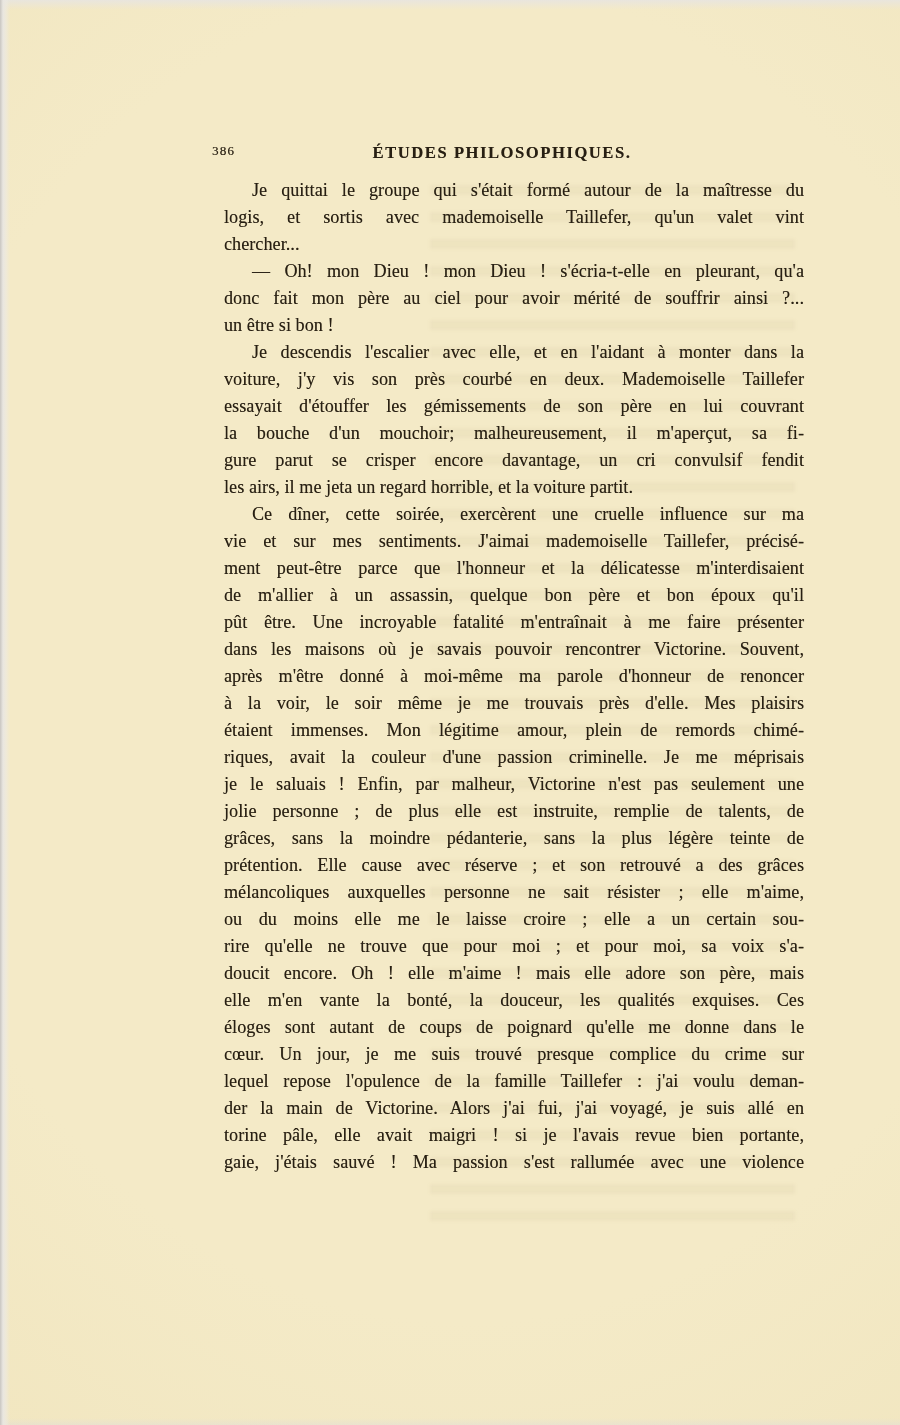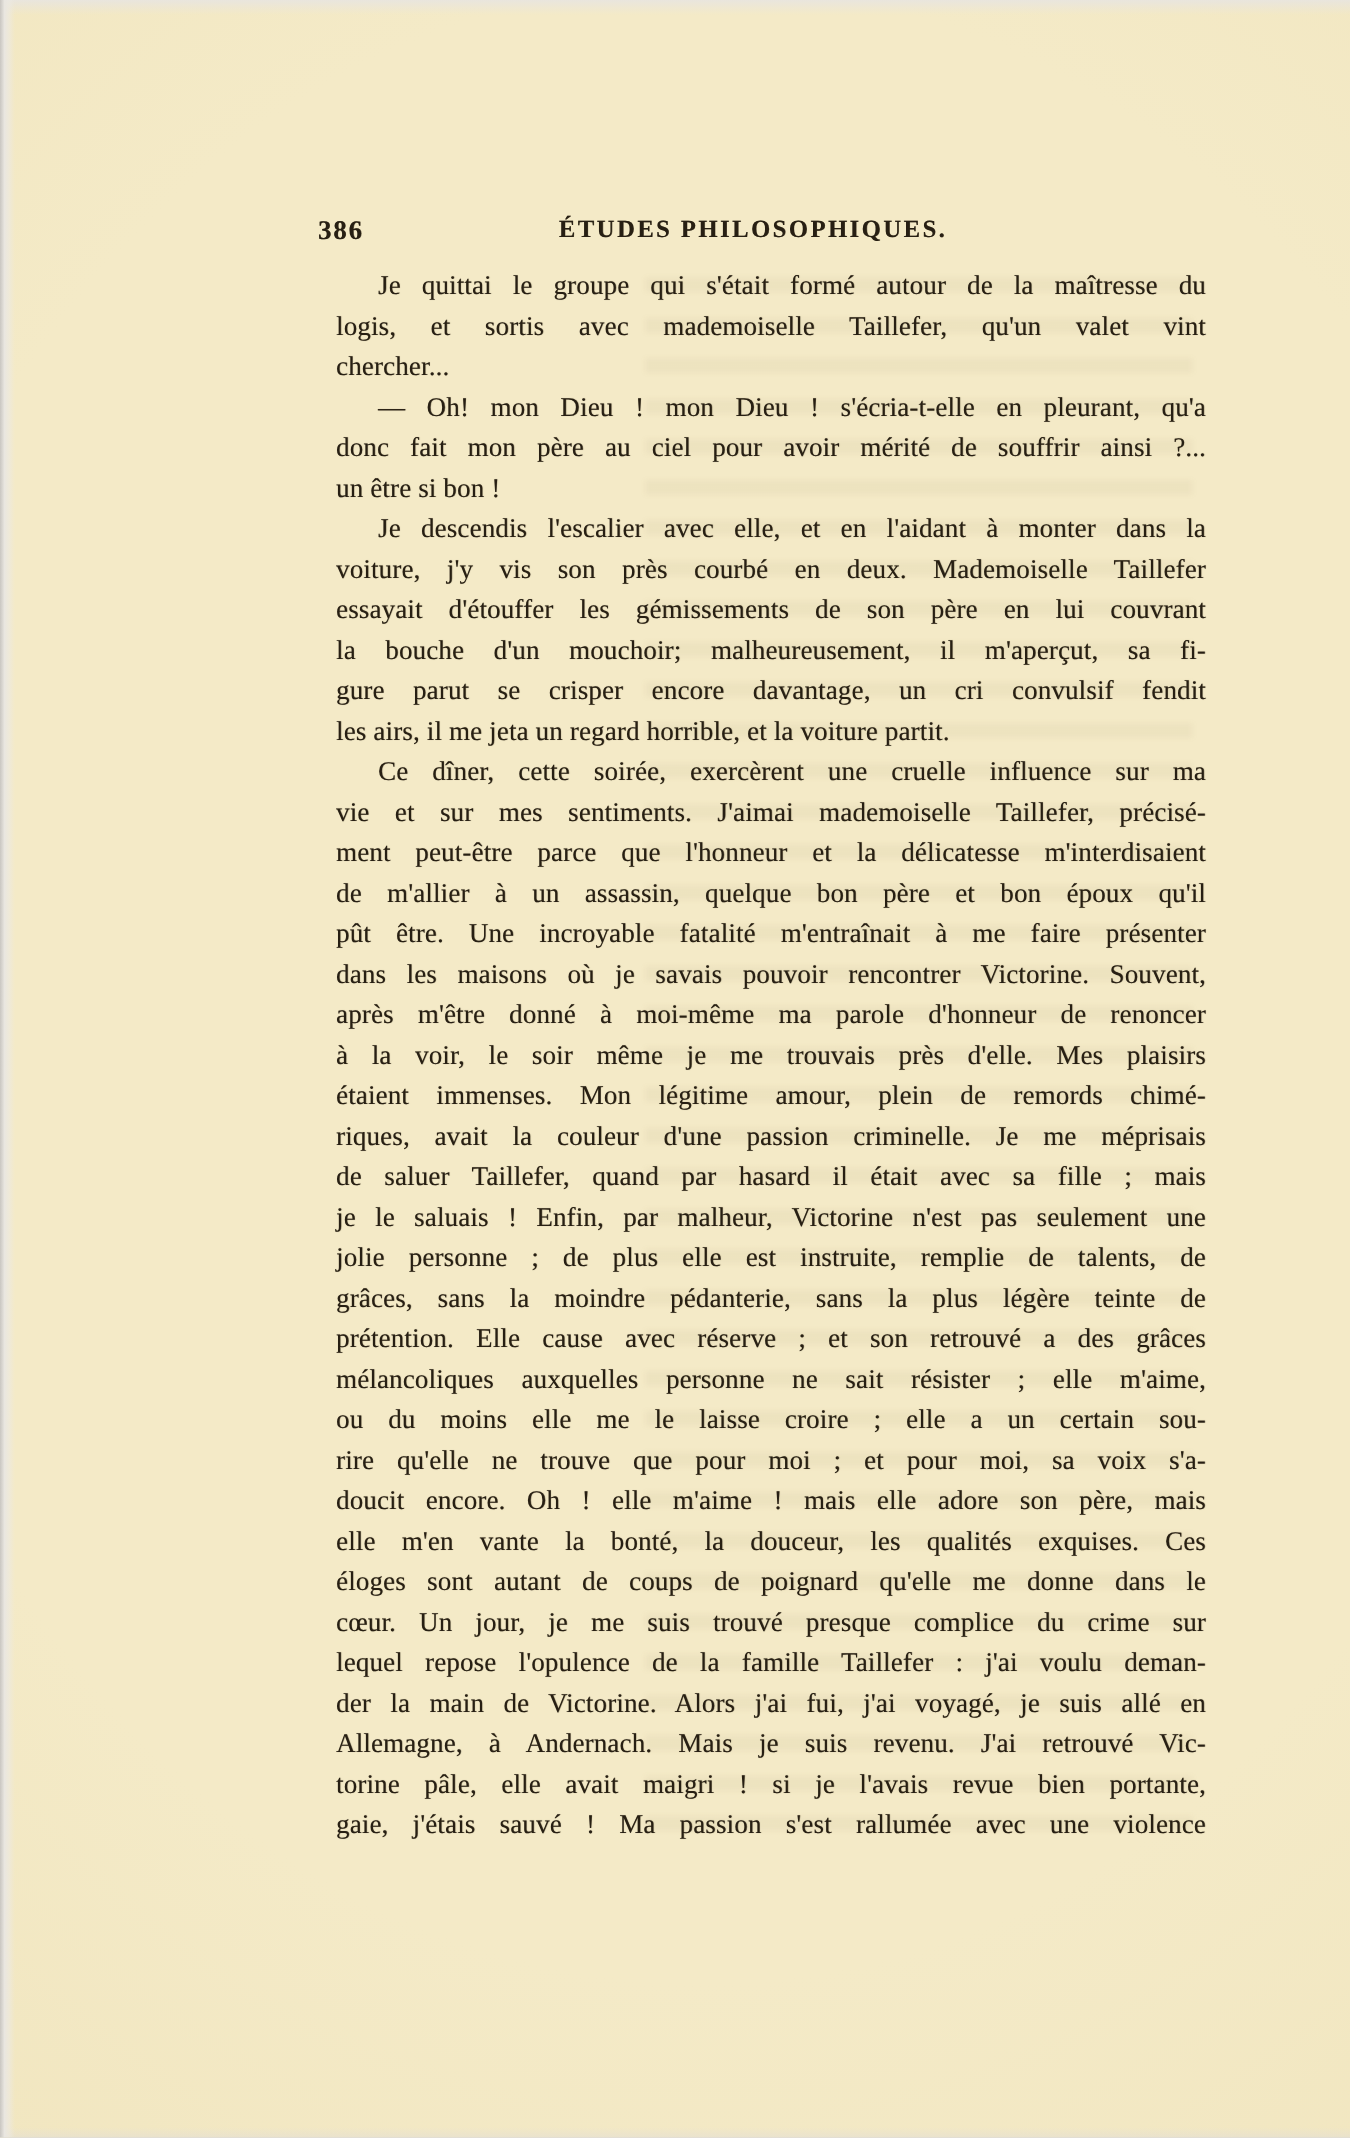--- a/index.html
+++ b/index.html
@@ -46,22 +46,22 @@
     left: 212px;
     top: 143px;
     width: 580px;
     height: 24px;
   }
 
   .page-num {
     position: absolute;
     left: 0;
     top: 0;
-    font-size: 18px;
-    font-weight: 700;
+    font-size: 13px;
+    font-weight: 400;
     letter-spacing: 1.2px;
     text-shadow: 0.2px 0.2px 0.4px rgba(38, 28, 8, 0.55);
   }
 
   .head-title {
     width: 100%;
     text-align: center;
     font-size: 16.5px;
     font-weight: 700;
     letter-spacing: 1.6px;
@@ -122,32 +122,30 @@
     <div class="line indent">Ce dîner, cette soirée, exercèrent une cruelle influence sur ma</div>
     <div class="line">vie et sur mes sentiments. J'aimai mademoiselle Taillefer, précisé-</div>
     <div class="line">ment peut-être parce que l'honneur et la délicatesse m'interdisaient</div>
     <div class="line">de m'allier à un assassin, quelque bon père et bon époux qu'il</div>
     <div class="line">pût être. Une incroyable fatalité m'entraînait à me faire présenter</div>
     <div class="line">dans les maisons où je savais pouvoir rencontrer Victorine. Souvent,</div>
     <div class="line">après m'être donné à moi-même ma parole d'honneur de renoncer</div>
     <div class="line">à la voir, le soir même je me trouvais près d'elle. Mes plaisirs</div>
     <div class="line">étaient immenses. Mon légitime amour, plein de remords chimé-</div>
     <div class="line">riques, avait la couleur d'une passion criminelle. Je me méprisais</div>
-    <div class="line">de saluer Taillefer, quand par hasard il était avec sa fille ; mais</div>
     <div class="line">je le saluais ! Enfin, par malheur, Victorine n'est pas seulement une</div>
     <div class="line">jolie personne ; de plus elle est instruite, remplie de talents, de</div>
     <div class="line">grâces, sans la moindre pédanterie, sans la plus légère teinte de</div>
     <div class="line">prétention. Elle cause avec réserve ; et son retrouvé a des grâces</div>
     <div class="line">mélancoliques auxquelles personne ne sait résister ; elle m'aime,</div>
     <div class="line">ou du moins elle me le laisse croire ; elle a un certain sou-</div>
     <div class="line">rire qu'elle ne trouve que pour moi ; et pour moi, sa voix s'a-</div>
     <div class="line">doucit encore. Oh ! elle m'aime ! mais elle adore son père, mais</div>
     <div class="line">elle m'en vante la bonté, la douceur, les qualités exquises. Ces</div>
     <div class="line">éloges sont autant de coups de poignard qu'elle me donne dans le</div>
     <div class="line">cœur. Un jour, je me suis trouvé presque complice du crime sur</div>
     <div class="line">lequel repose l'opulence de la famille Taillefer : j'ai voulu deman-</div>
     <div class="line">der la main de Victorine. Alors j'ai fui, j'ai voyagé, je suis allé en</div>
-    <div class="line">Allemagne, à Andernach. Mais je suis revenu. J'ai retrouvé Vic-</div>
     <div class="line">torine pâle, elle avait maigri ! si je l'avais revue bien portante,</div>
     <div class="line">gaie, j'étais sauvé ! Ma passion s'est rallumée avec une violence</div>
   </div>
 
 </div>
 
 </body></html>

